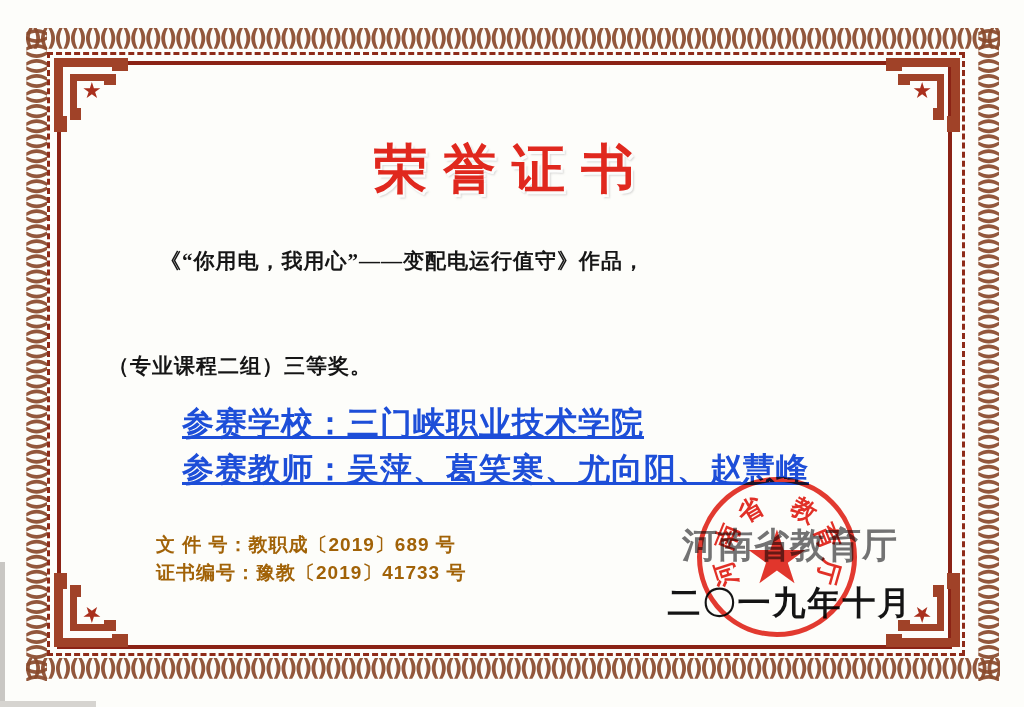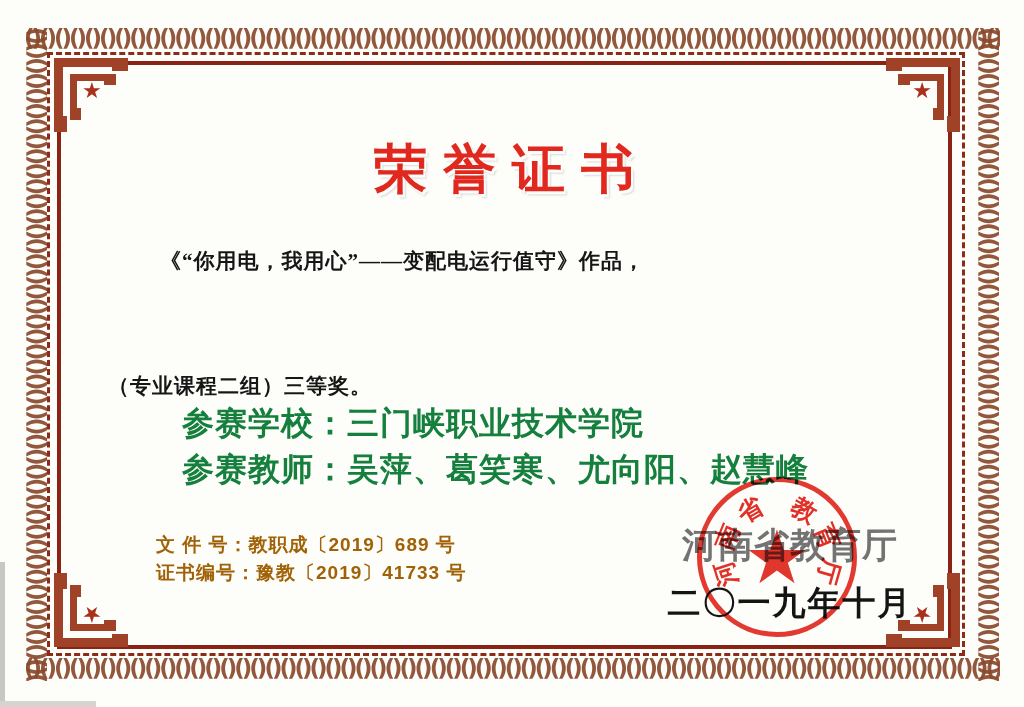--- a/index.html
+++ b/index.html
@@ -56,24 +56,24 @@
     position:absolute; left:0; right:0; top:134px; text-align:center;
     font-size:53px; font-weight:bold; letter-spacing:16px; color:#e0281e;
     text-shadow:2px 3px 0 rgba(255,255,255,.9), 3px 4px 2px rgba(150,150,150,.35);
   }
   .body-line {
     position:absolute; left:108px; width:816px; font-size:21px; font-weight:bold;
     color:#161616; letter-spacing:1px; white-space:nowrap;
   }
   .bl1 { top:247px; text-indent:52px; }
   .bl2 { top:300px; }
-  .bl3 { top:372px; }
+  .bl3 { top:352px; }
   .info-line {
     position:absolute; left:182px; font-size:32px; font-weight:bold;
-    color:#15803d; letter-spacing:1px; white-space:nowrap;
+    color:#1d4ed8; letter-spacing:1px; white-space:nowrap;text-decoration:underline;
   }
   .school   { top:402px; }
   .teachers { top:448px; }
 
   .doc-numbers {
     position:absolute; left:156px; top:531px; font-size:19px; font-weight:bold;
     color:#a16207; letter-spacing:1px; line-height:28px;
     font-family:"Liberation Sans","DejaVu Sans",sans-serif;
   }
 

